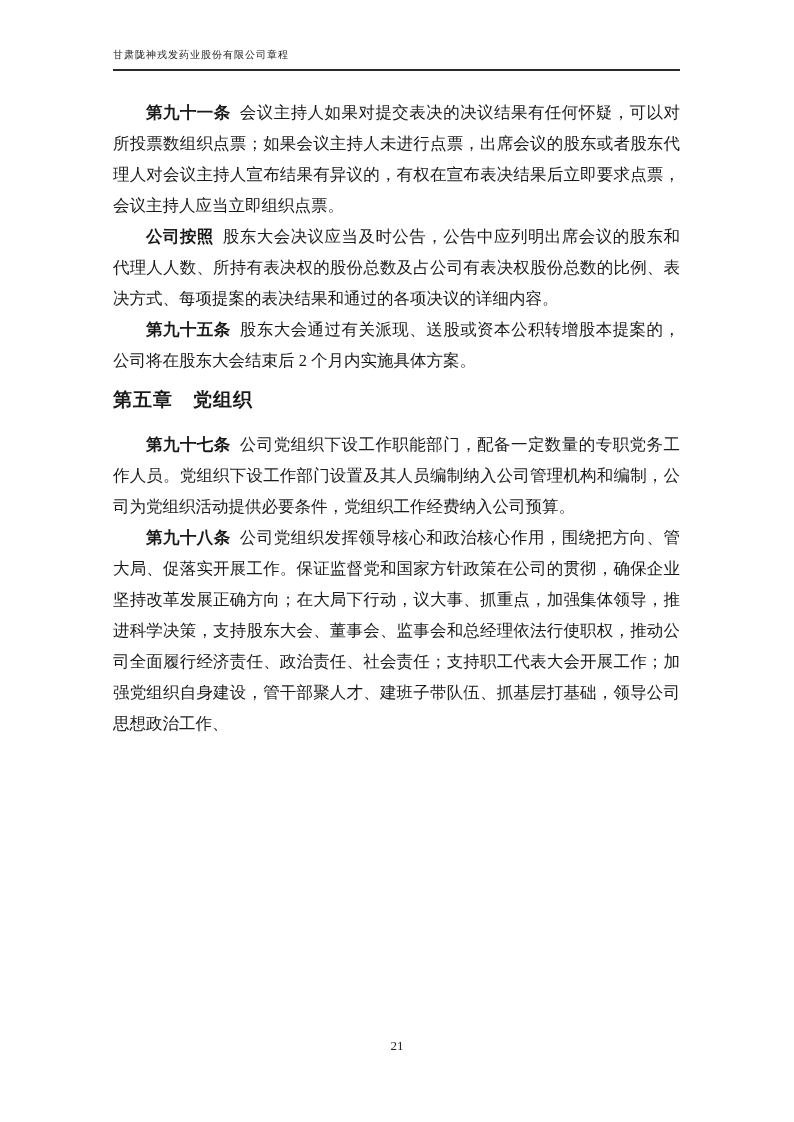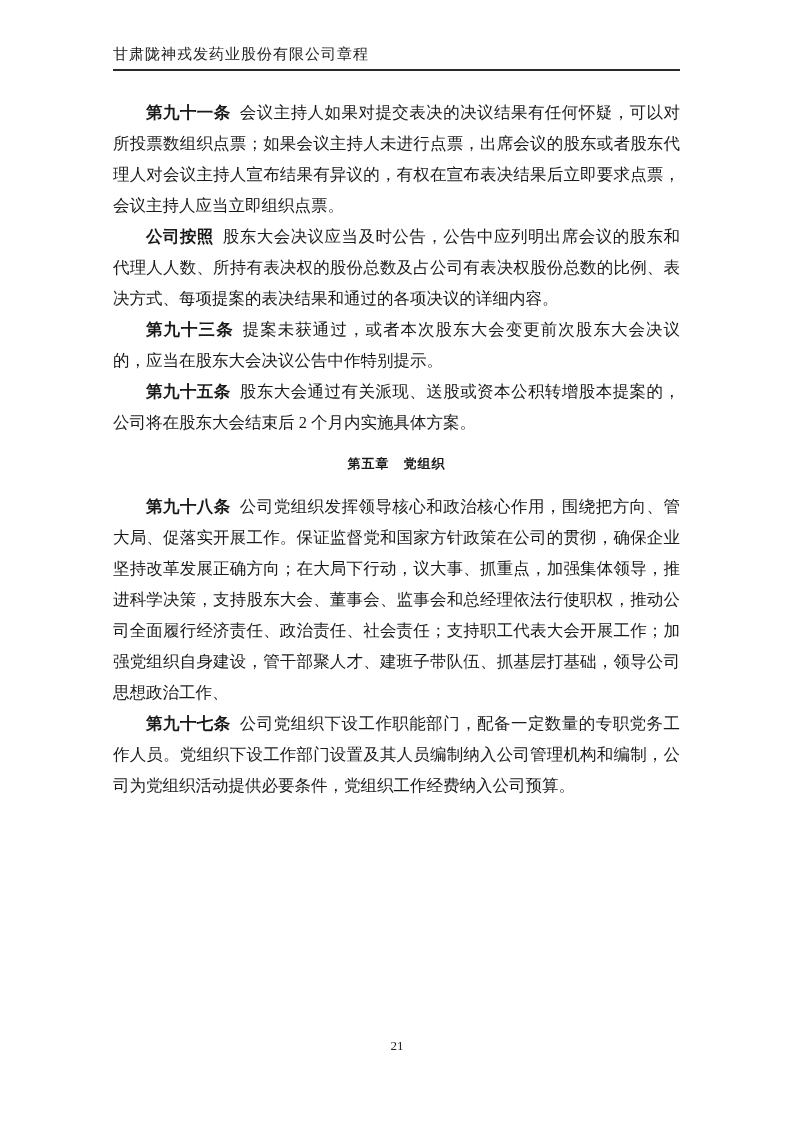--- a/index.html
+++ b/index.html
@@ -16,21 +16,21 @@
     font-family: "Liberation Serif", "DejaVu Serif", serif;
     color: #1a1a1a;
     overflow: hidden;
     box-sizing: border-box;
   }
   .page-header {
     position: absolute;
     top: 46px;
     left: 113px;
     width: 567px;
-    font-size: 15px;
+    font-size: 10px;
     line-height: 17px;
     letter-spacing: 1px;
     color: #222;
     border-bottom: 2px solid #2a2a2a;
     padding-bottom: 6px;
   }
   .doc-body {
     position: absolute;
     top: 97px;
     left: 113px;
@@ -43,26 +43,26 @@
   p.article {
     margin: 0;
     text-indent: 2em;
   }
   .article-num {
     font-weight: bold;
     margin-right: 0.55em;
   }
   h2.chapter {
     margin: 10px 0 12px 0;
-    text-align: center;
     text-indent: 0;
-    font-size: 13px;
+    font-size: 19px;
     font-weight: bold;
     line-height: 31px;
     letter-spacing: 1px;
+    font-family: Liberation Mono, monospace;
   }
   .page-footer {
     position: absolute;
     top: 1038px;
     left: 0;
     width: 794px;
     text-align: center;
     font-size: 13px;
     color: #222;
   }
@@ -75,31 +75,30 @@
   <div class="page-header">
     <span>甘肃陇神戎发药业股份有限公司章程</span>
   </div>
 
   <div class="doc-body">
 
     <p class="article"><span class="article-num">第九十一条</span><span>会议主持人如果对提交表决的决议结果有任何怀疑，可以对所投票数组织点票；如果会议主持人未进行点票，出席会议的股东或者股东代理人对会议主持人宣布结果有异议的，有权在宣布表决结果后立即要求点票，会议主持人应当立即组织点票。</span></p>
 
     <p class="article"><span class="article-num">公司按照</span><span>股东大会决议应当及时公告，公告中应列明出席会议的股东和代理人人数、所持有表决权的股份总数及占公司有表决权股份总数的比例、表决方式、每项提案的表决结果和通过的各项决议的详细内容。</span></p>
 
-    <p class="article"><span class="article-num">第九十三条</span><span>提案未获通过，或者本次股东大会变更前次股东大会决议的，应当在股东大会决议公告中作特别提示。</span></p>
 
 
     <p class="article"><span class="article-num">第九十五条</span><span>股东大会通过有关派现、送股或资本公积转增股本提案的，公司将在股东大会结束后 2 个月内实施具体方案。</span></p>
 
     <h2 class="chapter">第五章　党组织</h2>
 
 
+    <p class="article"><span class="article-num">第九十七条</span><span>公司党组织下设工作职能部门，配备一定数量的专职党务工作人员。党组织下设工作部门设置及其人员编制纳入公司管理机构和编制，公司为党组织活动提供必要条件，党组织工作经费纳入公司预算。</span></p>
+
     <p class="article"><span class="article-num">第九十八条</span><span>公司党组织发挥领导核心和政治核心作用，围绕把方向、管大局、促落实开展工作。保证监督党和国家方针政策在公司的贯彻，确保企业坚持改革发展正确方向；在大局下行动，议大事、抓重点，加强集体领导，推进科学决策，支持股东大会、董事会、监事会和总经理依法行使职权，推动公司全面履行经济责任、政治责任、社会责任；支持职工代表大会开展工作；加强党组织自身建设，管干部聚人才、建班子带队伍、抓基层打基础，领导公司思想政治工作、</span></p>
-
-    <p class="article"><span class="article-num">第九十七条</span><span>公司党组织下设工作职能部门，配备一定数量的专职党务工作人员。党组织下设工作部门设置及其人员编制纳入公司管理机构和编制，公司为党组织活动提供必要条件，党组织工作经费纳入公司预算。</span></p>
 
   </div>
 
   <div class="page-footer">
     <span>21</span>
   </div>
 
 </div>
 
 </body></html>

